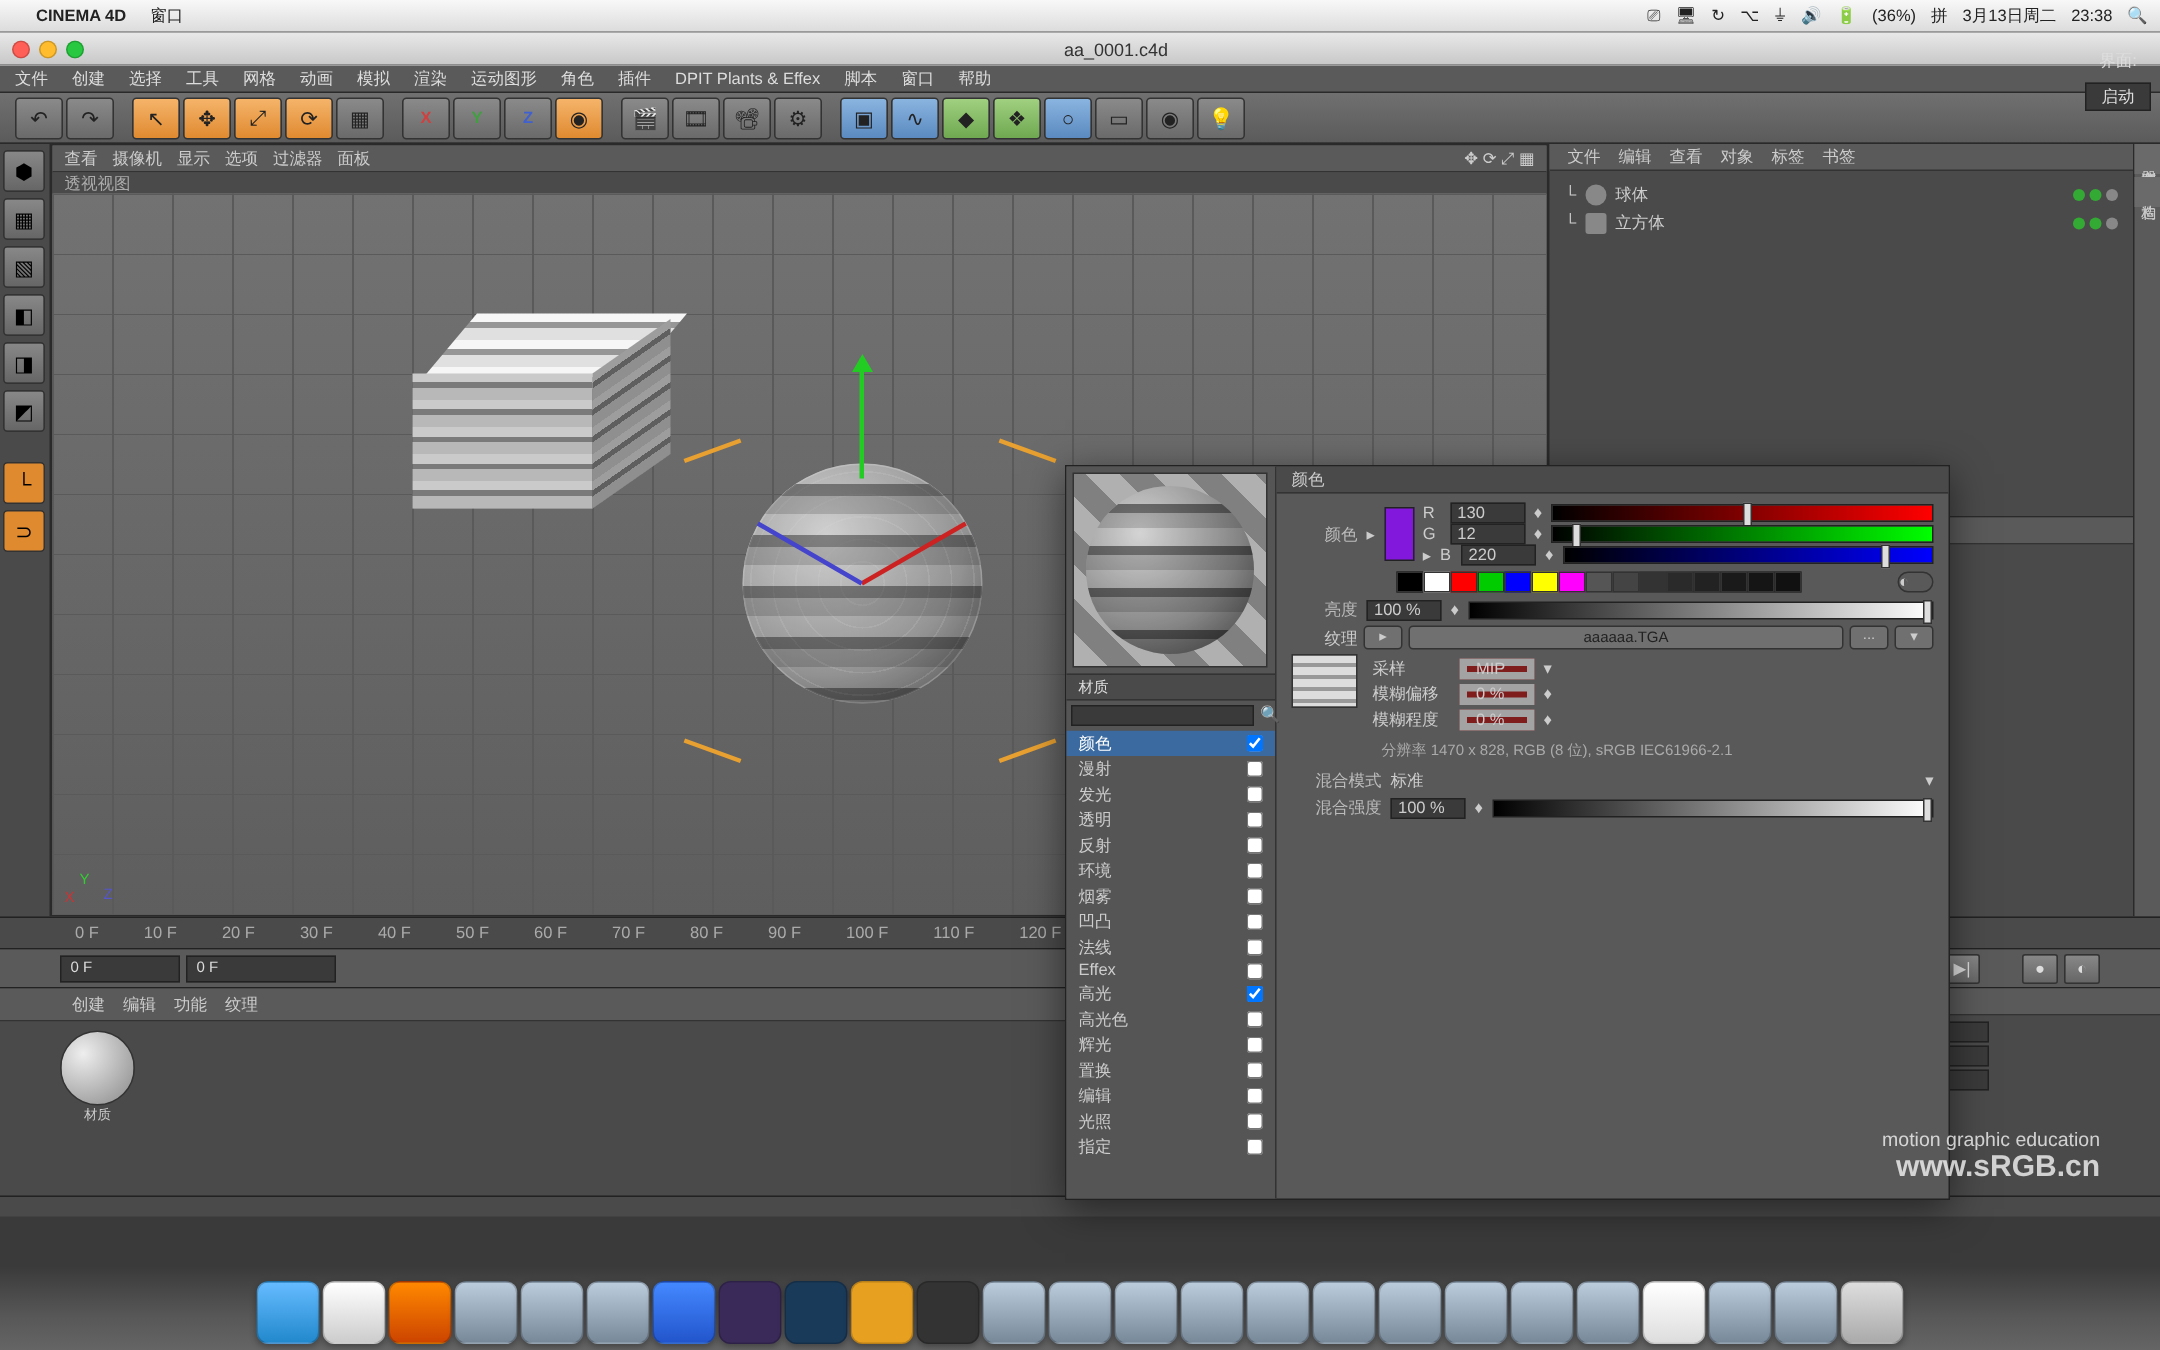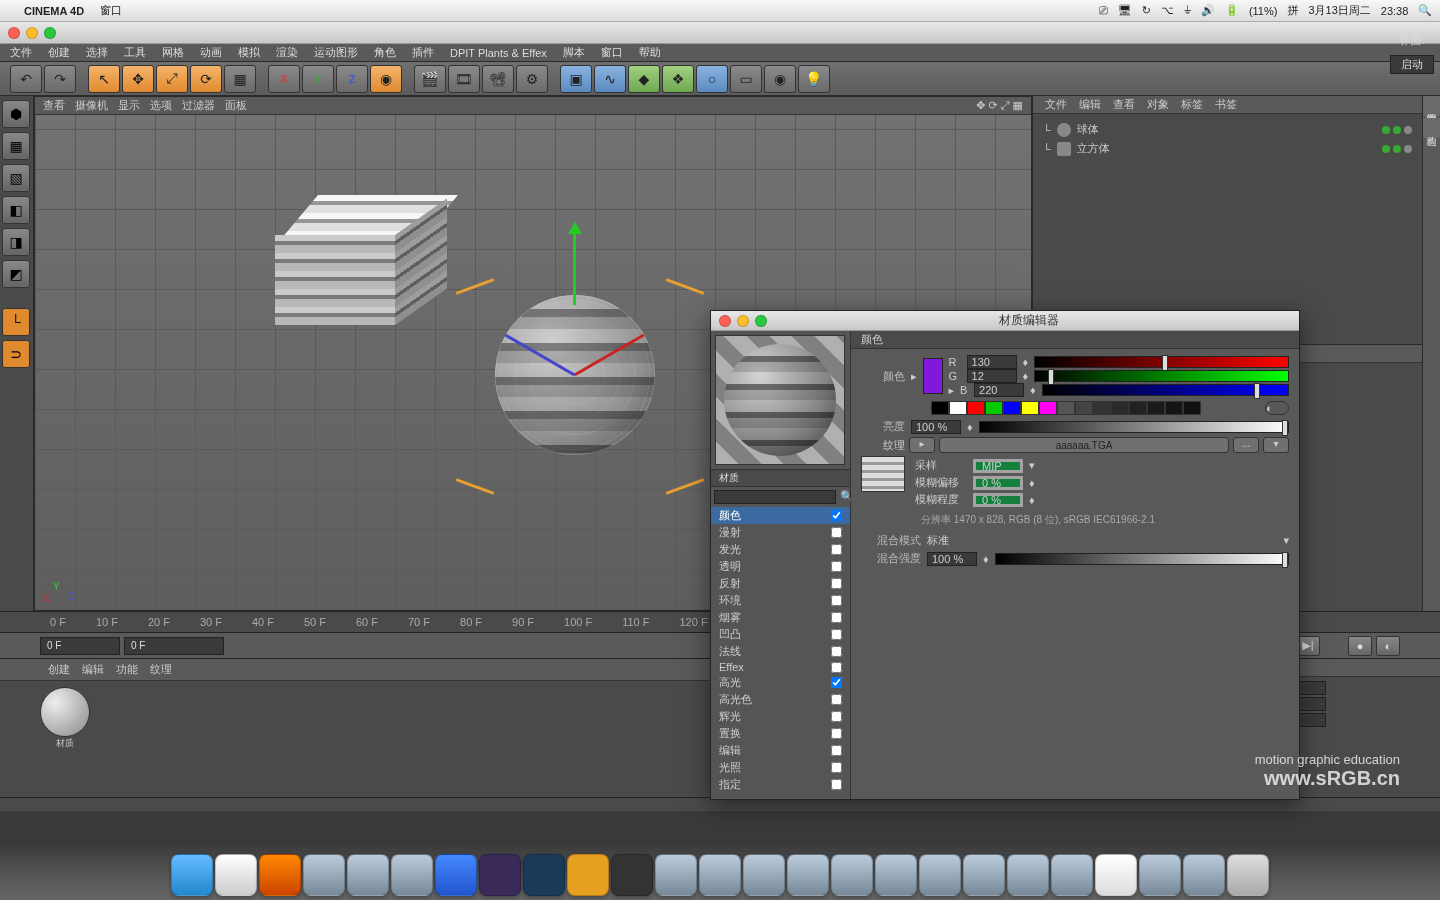--- a/index.html
+++ b/index.html
@@ -125,21 +125,21 @@
 .slider.r{background:linear-gradient(90deg,#000,#f00)}.slider.g{background:linear-gradient(90deg,#000,#0f0)}.slider.b{background:linear-gradient(90deg,#000,#00f)}
 .slider .knob{position:absolute;top:-2px;width:6px;height:16px;background:#ddd;border:1px solid #333}
 .swatches{display:flex;gap:0;margin:4px 0 4px 70px}
 .swatches div{width:18px;height:14px;border:1px solid #333}
 .tex-row{display:flex;align-items:center;gap:4px;margin:3px 0}
 .tex-field{flex:1;height:16px;background:#707070;border:1px solid #333;border-radius:3px;display:flex;align-items:center;justify-content:center;color:#222;font-size:10px}
 .tex-btn{width:26px;height:16px;background:#707070;border:1px solid #333;border-radius:3px;font-size:10px;text-align:center}
 .tex-thumb{width:44px;height:36px;background:repeating-linear-gradient(#ddd,#ddd 5px,#999 5px,#999 8px);border:1px solid #333;margin-right:6px}
 .sub-row{display:flex;align-items:center;gap:6px;margin:2px 0;padding-left:4px}
 .sub-row .lbl{width:52px}
-.sub-row .drop,.sub-row .num{height:14px;background:#15803d;border:3px solid #a3a3a3;padding:0 6px;display:flex;align-items:center;min-width:50px}
+.sub-row .drop,.sub-row .num{height:14px;background:#7f1d1d;border:5px solid #a3a3a3;padding:0 6px;display:flex;align-items:center;min-width:50px}
 .info-line{color:#aaa;font-size:10px;margin:4px 0 6px 60px}
 .wide-row .drop{flex:1}
 
 
 .wm{position:absolute;right:40px;bottom:110px;color:rgba(255,255,255,.75);text-align:right;z-index:60;pointer-events:none}
 .wm .big{font-size:42px;font-weight:bold;letter-spacing:1px}
 .wm .s{font-size:13px}
 
 
 .dock{position:absolute;left:0;right:0;bottom:0;height:56px;display:flex;justify-content:center;align-items:flex-end;padding-bottom:4px;gap:2px;
@@ -154,34 +154,35 @@
   <b>CINEMA 4D</b>
   <span>窗口</span>
   <div class="right">
     <span>⎚</span>
     <span>🖥</span>
     <span>↻</span>
     <span>⌥</span>
     <span>⏚</span>
     <span>🔊</span>
     <span>🔋</span>
-    <span>(11%)</span>
+    <span>(36%)</span>
     <span>拼</span>
     <span>3月13日周二</span>
     <span>23:38</span>
     <span>🔍</span>
   </div>
 </div>
 
 <div class="winchrome">
   <div class="traffic">
     <div class="r"></div>
     <div class="y"></div>
     <div class="g"></div>
   </div>
+  <div class="title">aa_0001.c4d</div>
 </div>
 
 <div class="appmenu">
   <span>文件</span>
   <span>创建</span>
   <span>选择</span>
   <span>工具</span>
   <span>网格</span>
   <span>动画</span>
   <span>模拟</span>
@@ -257,20 +258,23 @@
   <div class="viewport">
     <div class="vp-menu">
       <span>查看</span>
       <span>摄像机</span>
       <span>显示</span>
       <span>选项</span>
       <span>过滤器</span>
       <span>面板</span>
       <span class="r">✥ ⟳ ⤢ ▦</span>
     </div>
+    <div class="vp-sub">
+        <span>透视视图</span>
+      </div>
     <div class="vp-canvas">
       <div class="cube3d">
         <div class="cube-face cube-top"></div>
         <div class="cube-face cube-front"></div>
         <div class="cube-face cube-side"></div>
       </div>
       <div class="sphere3d">
           <div class="sphere-wire"></div>
         </div>
       <div class="gizmo">
@@ -400,28 +404,20 @@
         </div>
       <div class="coord-row">
           <button style="font-size:9px;padding:1px 6px">对象</button>
         </div>
     </div>
   </div>
   <div style="height:14px;background:#4a4a4a;border-top:1px solid #222"></div>
 </div>
 
 <div class="mat-editor">
-  <div class="winchrome">
-    <div class="traffic">
-        <div class="r"></div>
-        <div class="y"></div>
-        <div class="g"></div>
-      </div>
-    <div class="title">材质编辑器</div>
-  </div>
   <div class="mat-body">
     <div class="mat-left">
       <div class="mat-preview">
           <div class="ball"></div>
         </div>
       <div class="mat-sect-h">材质</div>
       <div class="mat-search">
           <input style="">
           <span style="padding:0 4px;color:#ccc">🔍</span>
         </div>

